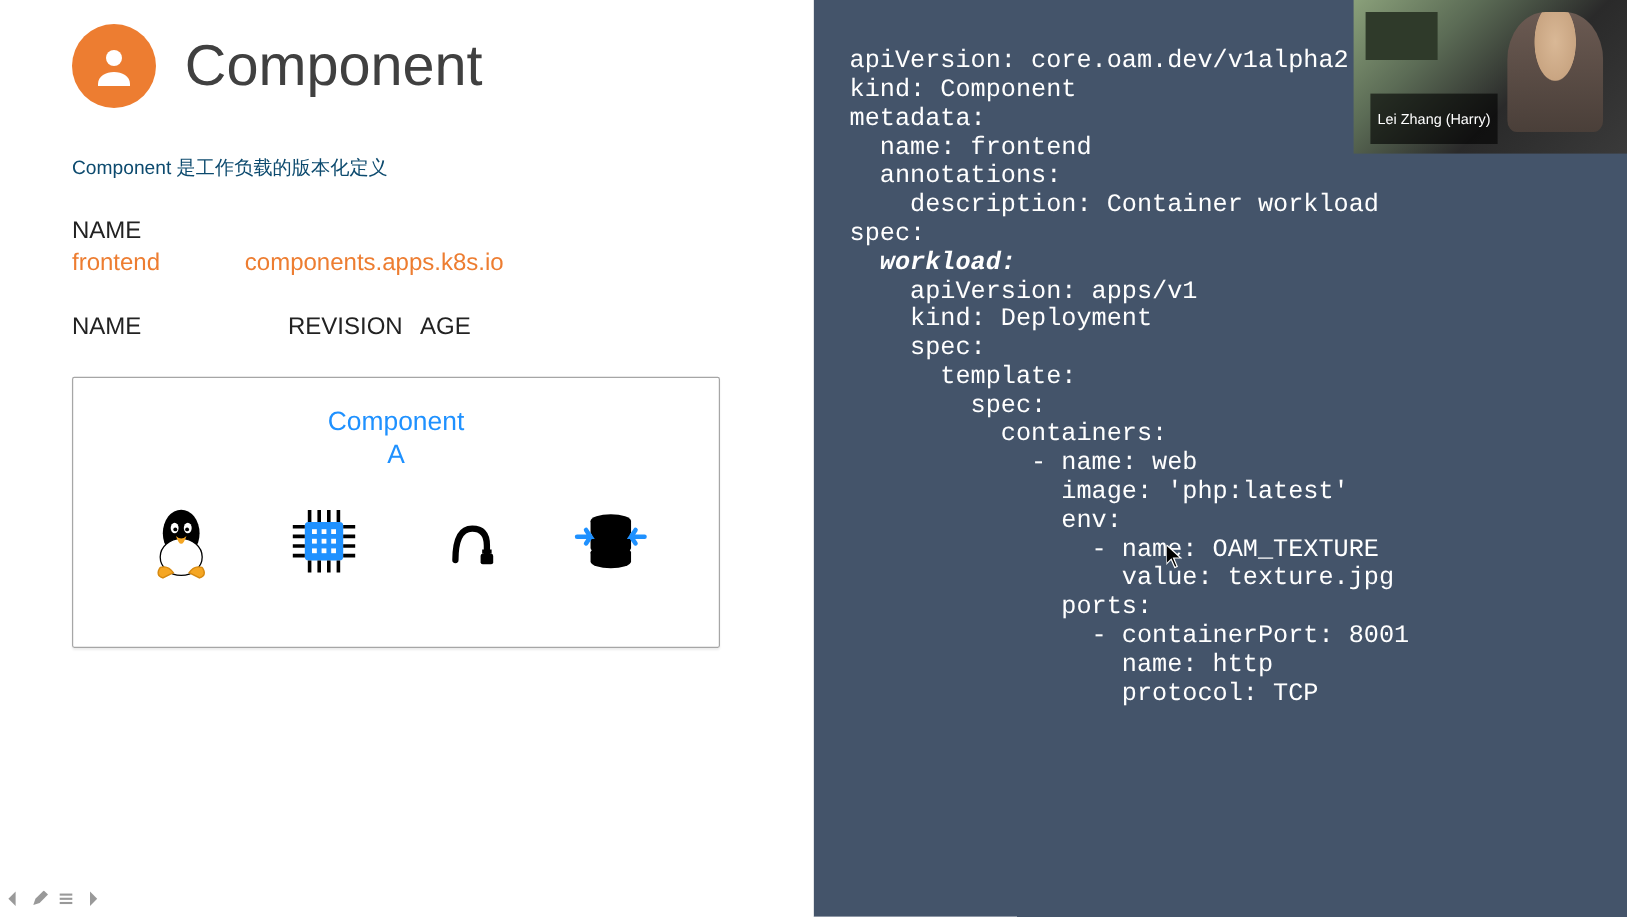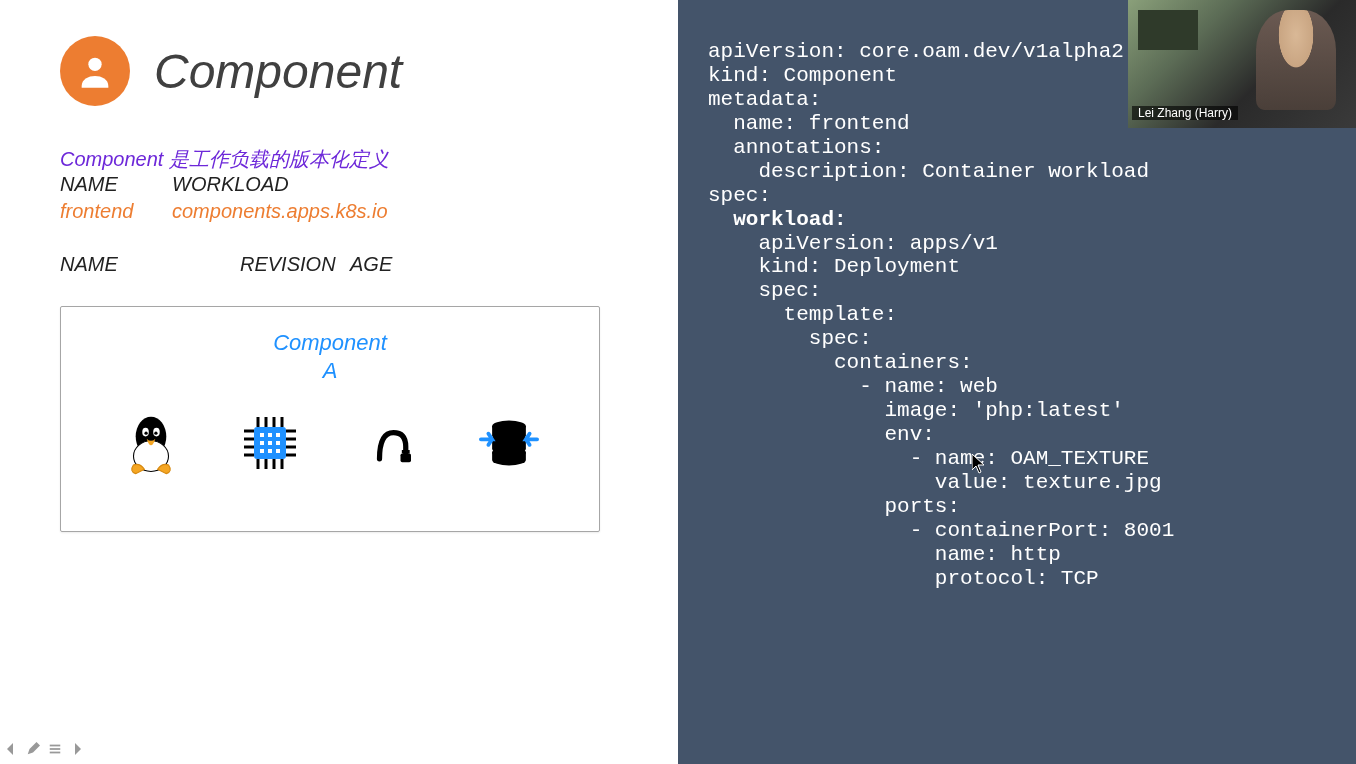--- a/index.html
+++ b/index.html
@@ -8,23 +8,22 @@
     width: 1356px;
     height: 764px;
     display: flex;
     overflow: hidden;
     position: relative;
   }
   .left-panel {
     width: 678px;
     height: 764px;
     background: #ffffff;
-    padding: 36px 60px 20px 60px;
+    padding: 20px 60px 20px 60px;
     position: relative;
-    font-style: italic;
   }
   .title-row {
     display: flex;
     align-items: center;
     margin-bottom: 40px;
   }
   .user-icon {
     width: 70px;
     height: 70px;
     background: #ed7d31;
@@ -35,35 +34,36 @@
     margin-right: 24px;
   }
   .user-icon svg { width: 40px; height: 40px; fill: #fff; }
   .title-text {
     font-size: 48px;
     font-weight: 400;
     color: #404040;
     font-family: "Segoe UI Light", "Segoe UI", Arial, sans-serif;
   }
   .desc {
-    font-size: 20px;
-    color: #6d28d9;
+    font-size: 16px;
+    color: #0c4a6e;
+    margin-bottom: 30px;
   }
   .cmd {
     font-size: 20px;
     color: #222;
     margin-bottom: 4px;
     font-family: "Segoe UI", Arial, sans-serif;
   }
   .tbl {
     font-size: 20px;
     margin-bottom: 30px;
   }
   .tbl .hdr { color: #222; display: flex; margin-bottom: 4px; }
-  .tbl .row { color: #ed7d31; display: flex; }
+  .tbl .row { color: #ed7d31; display: flex; gap: 32px; }
   .col { display: inline-block; }
   .tbl1 .c1 { width: 112px; }
   .tbl1 .c2 { width: 260px; }
   .tbl2 .c1 { width: 180px; }
   .tbl2 .c2 { width: 110px; }
   .tbl2 .c3 { width: 80px; }
   .comp-box {
     border: 1px solid #a6a6a6;
     border-radius: 2px;
     padding: 22px 30px 26px 30px;
@@ -95,21 +95,21 @@
     width: 678px;
     height: 764px;
     background: #44546a;
     padding: 40px 30px;
     font-family: "Consolas", "Courier New", monospace;
     font-size: 21px;
     line-height: 1.14;
     color: #ffffff;
     white-space: pre;
   }
-  .bold { font-weight: bold; }
+  .bold { font-weight: bold; font-style: italic; }
   .webcam {
     position: absolute;
     top: 0;
     right: 0;
     width: 228px;
     height: 128px;
     background: linear-gradient(135deg, #8aa07a 0%, #5b6b55 30%, #2a2a2a 60%, #3a3a3a 100%);
   }
   .webcam-figure {
     position: absolute;
@@ -125,25 +125,25 @@
     position: absolute;
     left: 10px;
     top: 10px;
     width: 60px;
     height: 40px;
     background: #2f3a2a;
   }
   .webcam-label {
     position: absolute;
     bottom: 8px;
-    left: 4px;
+    left: 14px;
     background: rgba(0,0,0,0.6);
     color: #fff;
     font-size: 12px;
-    padding: 0 6px;
+    padding: 14px 6px;
     font-family: Arial, sans-serif;
     white-space: nowrap;
   }
   .toolbar {
     position: absolute;
     bottom: 6px;
     left: 2px;
     display: flex;
     gap: 4px;
     align-items: center;
@@ -177,21 +177,20 @@
         </svg>
     </div>
     <div class="title-text">Component</div>
   </div>
 
   <div class="desc">Component 是工作负载的版本化定义</div>
 
   <div class="tbl tbl1">
     <div class="hdr">
       <span class="col c1">NAME</span>
-      <span class="col c2">WORKLOAD</span>
     </div>
     <div class="row">
       <span class="col c1">frontend</span>
       <span class="col c2">components.apps.k8s.io</span>
     </div>
   </div>
 
   <div class="tbl tbl2">
     <div class="hdr">
       <span class="col c1">NAME</span>

